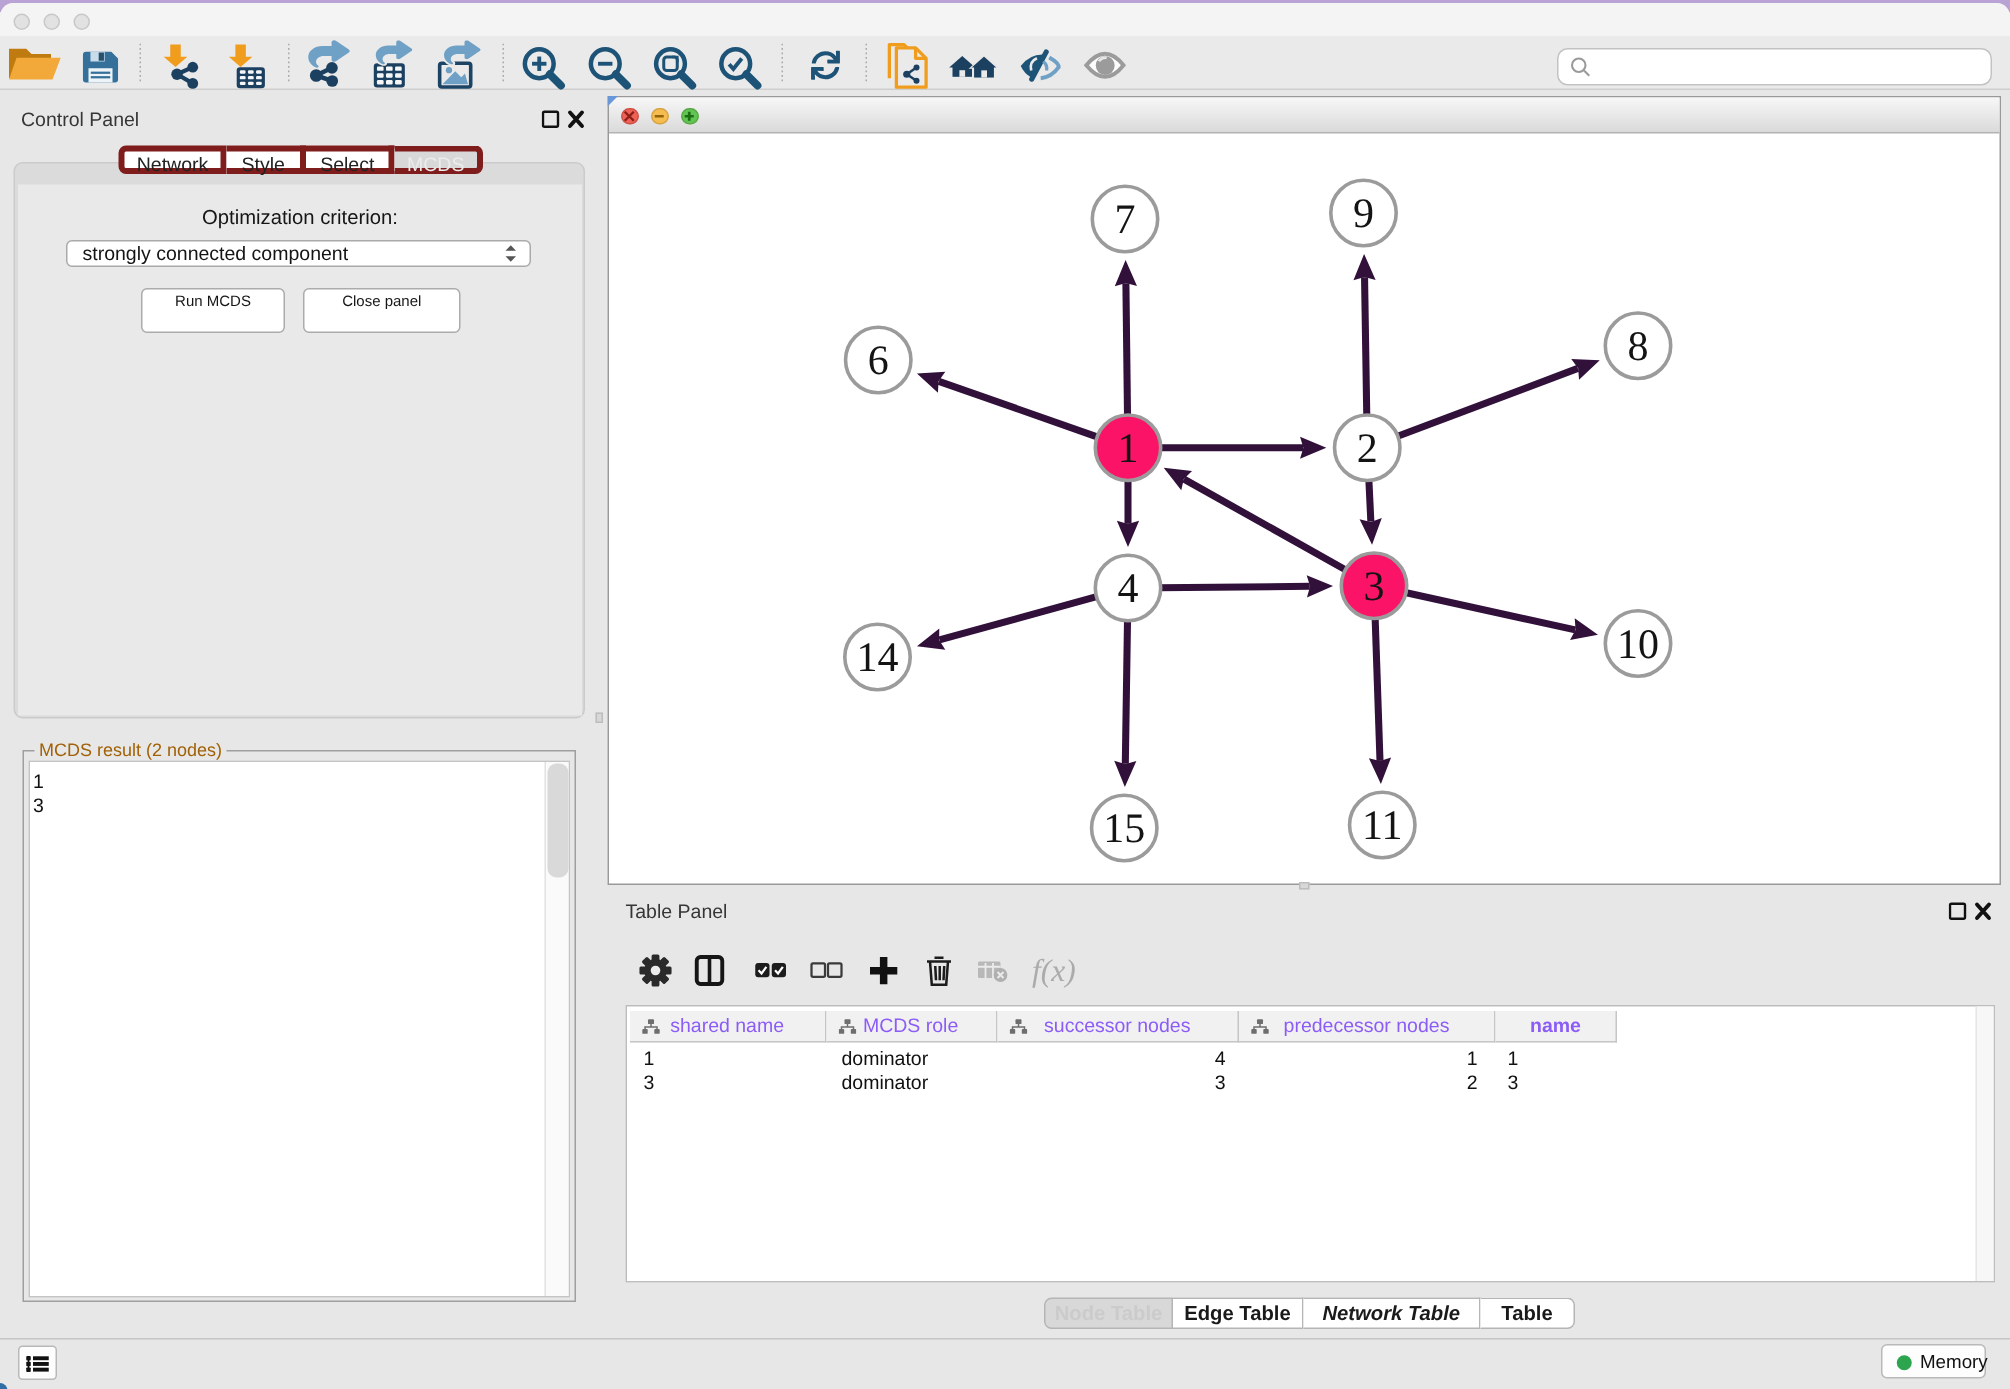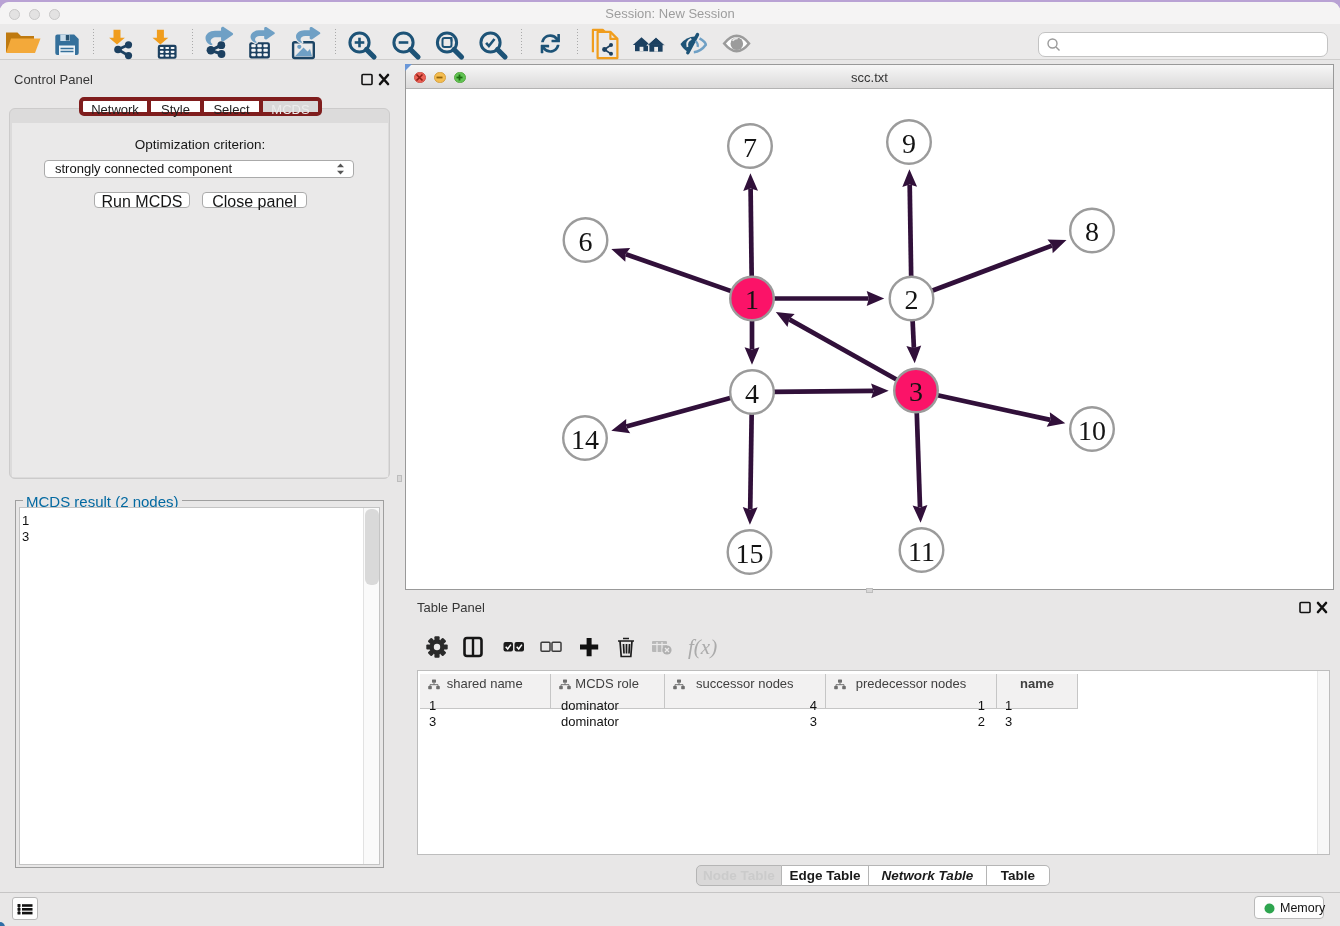--- a/index.html
+++ b/index.html
@@ -29,47 +29,47 @@
          font-size:13px; font-weight:400; color:#222; text-align:center; line-height:17px; }
   #tabpanel-outer { position:absolute; left:9px; top:108px; width:381px; height:371px;
                     background:#dcdbdb; border:1px solid #cccbcb; border-radius:6px; }
   #tabpanel-inner { position:absolute; left:2px; top:14px; width:376px; height:354px;
                     background:#eae9e9; }
   #optlabel { position:absolute; left:0; top:137px; width:400px; text-align:center;
               font-size:13.5px; color:#161616; }
   #dropdown { position:absolute; left:44px; top:160px; width:310px; height:18px;
               background:#fff; border:1px solid #aaa; border-radius:4px;
               font-size:13px; color:#141414; line-height:16px; padding-left:10px; }
-  .btn { position:absolute; top:192px; height:16px; background:#fff; border:1px solid #ababab;
-         border-radius:4px; font-size:16px; font-weight:400; color:#161616;
+  .btn { position:absolute; top:192px; height:30px; background:#fff; border:1px solid #ababab;
+         border-radius:4px; font-size:10px; font-weight:400; color:#161616;
          text-align:center; line-height:17px; }
   #groupbox { position:absolute; left:15px; top:500px; width:369px; height:368px;
               border:1px solid #9f9f9f; }
   #grouplabel { position:absolute; left:23px; top:493px; background:#e8e7e7;
-                padding:0 3px; font-size:15px; color:#0369a1; }
+                padding:0 3px; font-size:12px; color:#a16207; }
   #resultbox { position:absolute; left:19px; top:507px; width:361px; height:358px;
                background:#fff; border:1px solid #c4c4c4; font-size:13px; color:#111;
                line-height:16px; padding:5px 0 0 2px; }
   #resscroll { position:absolute; left:363px; top:508px; width:16px; height:356px;
                background:#fafafa; border-left:1px solid #e2e2e2; }
   #resthumb { position:absolute; left:1px; top:1px; width:14px; height:76px;
               background:#d9d9d9; border-radius:6px; }
   
   #netwin { position:absolute; left:405px; top:64px; width:929px; height:526px;
             background:#fff; border:1px solid #999; }
   #nettitle { position:absolute; left:0; top:0; width:927px; height:24px;
               background:linear-gradient(#f7f7f7,#dbdada); border-bottom:1px solid #b3b3b3; }
   .mtl { position:absolute; top:6.5px; width:11.5px; height:11.5px; border-radius:50%; }
   #netname { position:absolute; top:5px; width:927px; text-align:center; font-size:13px; color:#343434; }
   
   #tp-title { position:absolute; left:417px; top:600px; font-size:13px; color:#363636; }
   #tablebox { position:absolute; left:417px; top:670px; width:913px; height:185px;
               background:#fff; border:1px solid #bdbdbd; }
-  .th { position:absolute; top:3px; height:35px; background:#f2f1f1; border-right:1px solid #c6c6c6;
-        border-bottom:1px solid #c6c6c6; font-size:13px; color:#404040; text-align:center;
+  .th { position:absolute; top:3px; height:21px; background:#f2f1f1; border-right:1px solid #c6c6c6;
+        border-bottom:1px solid #c6c6c6; font-size:13px; color:#8b5cf6; text-align:center;
         line-height:20px; }
   .td { position:absolute; font-size:13px; color:#111; height:16px; line-height:16px; }
   #tabs2 { position:absolute; left:696px; top:865px; height:21px; }
   .tab2 { position:absolute; top:0; height:21px; background:#fff; border:1px solid #b5b5b5;
           font-size:13.5px; font-weight:600; color:#1a1a1a; text-align:center; line-height:19px; }
   
   #statusbar { position:absolute; left:0; top:892px; width:1340px; height:34px;
                background:#e8e7e7; border-top:1px solid #c6c5c5; }
   #listbtn { position:absolute; left:12px; top:897px; width:26px; height:23px;
              background:#fdfdfd; border:1px solid #b9b9b9; border-radius:3px; }
@@ -79,21 +79,20 @@
 </style>
 </head>
 <body>
 <div id="purple"></div>
 <div id="win"></div>
 
 <div id="titlebar">
   <div class="tl" style="left:8.5px;"></div>
   <div class="tl" style="left:28.5px;"></div>
   <div class="tl" style="left:48.5px;"></div>
-  <div id="title">Session: New Session</div>
 </div>
 
 <div id="toolbar">
   <div class="sep" style="left:93px;"></div>
   <div class="sep" style="left:192px;"></div>
   <div class="sep" style="left:335px;"></div>
   <div class="sep" style="left:521px;"></div>
   <div class="sep" style="left:577px;"></div>
 
   </div>
@@ -249,21 +248,20 @@
   <div id="nettitle">
     <div class="mtl" style="left:8px;  background:#ee6156; border:0.5px solid #ce5147;"></div>
     <div class="mtl" style="left:28px; background:#f5bd4f; border:0.5px solid #d6a243;"></div>
     <div class="mtl" style="left:48px; background:#61c454; border:0.5px solid #58a942;"></div>
     <svg width="70" height="24" style="position:absolute;left:0;top:0" viewBox="0 0 70 24">
       <path d="M10.5 9.5 L16.5 15.5 M16.5 9.5 L10.5 15.5" stroke="#8c1f15" stroke-width="1.6"></path>
       <line x1="30.5" y1="12.5" x2="36.5" y2="12.5" stroke="#93640a" stroke-width="1.8"></line>
       <line x1="50.5" y1="12.5" x2="56.5" y2="12.5" stroke="#1c6e10" stroke-width="1.8"></line>
       <line x1="53.5" y1="9.5" x2="53.5" y2="15.5" stroke="#1c6e10" stroke-width="1.8"></line>
     </svg>
-    <div id="netname">scc.txt</div>
   </div>
   <div id="graph">
       <svg id="gsvg" width="927" height="500" style="position:absolute;left:0;top:25px" viewBox="0 0 927 500">
     <line x1="345.7" y1="188.7" x2="344.6" y2="98.8" stroke="#31103a" stroke-width="4.7"></line>
     <path d="M344.4 83.3 L352.0 100.7 L344.6 98.6 L337.2 100.9 Z" fill="#31103a"></path>
     <line x1="327.3" y1="201.9" x2="219.9" y2="164.2" stroke="#31103a" stroke-width="4.7"></line>
     <path d="M205.3 159.0 L224.2 157.9 L219.7 164.1 L219.3 171.8 Z" fill="#31103a"></path>
     <line x1="365.8" y1="208.5" x2="462.7" y2="208.5" stroke="#31103a" stroke-width="4.7"></line>
     <path d="M478.2 208.5 L460.7 215.9 L462.9 208.5 L460.7 201.1 Z" fill="#31103a"></path>
     <line x1="346.0" y1="228.3" x2="346.0" y2="259.2" stroke="#31103a" stroke-width="4.7"></line>

